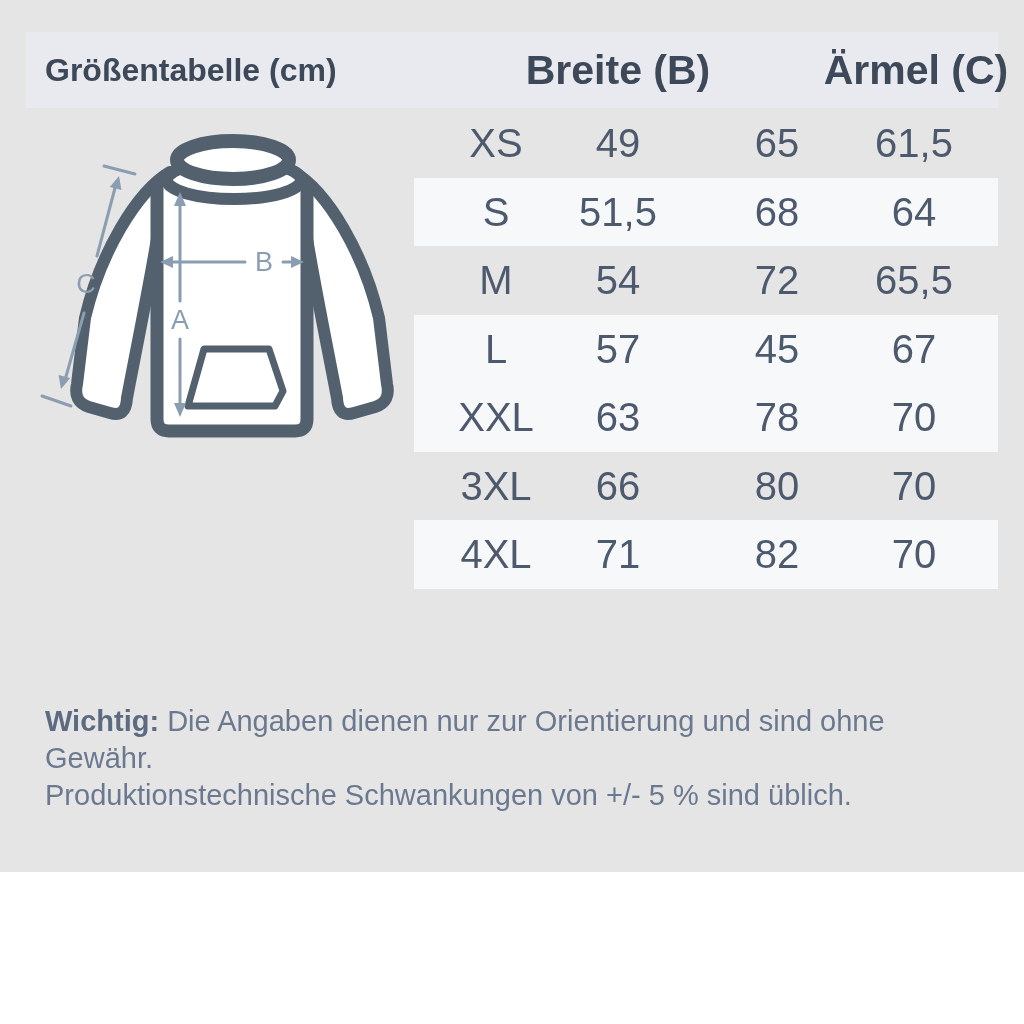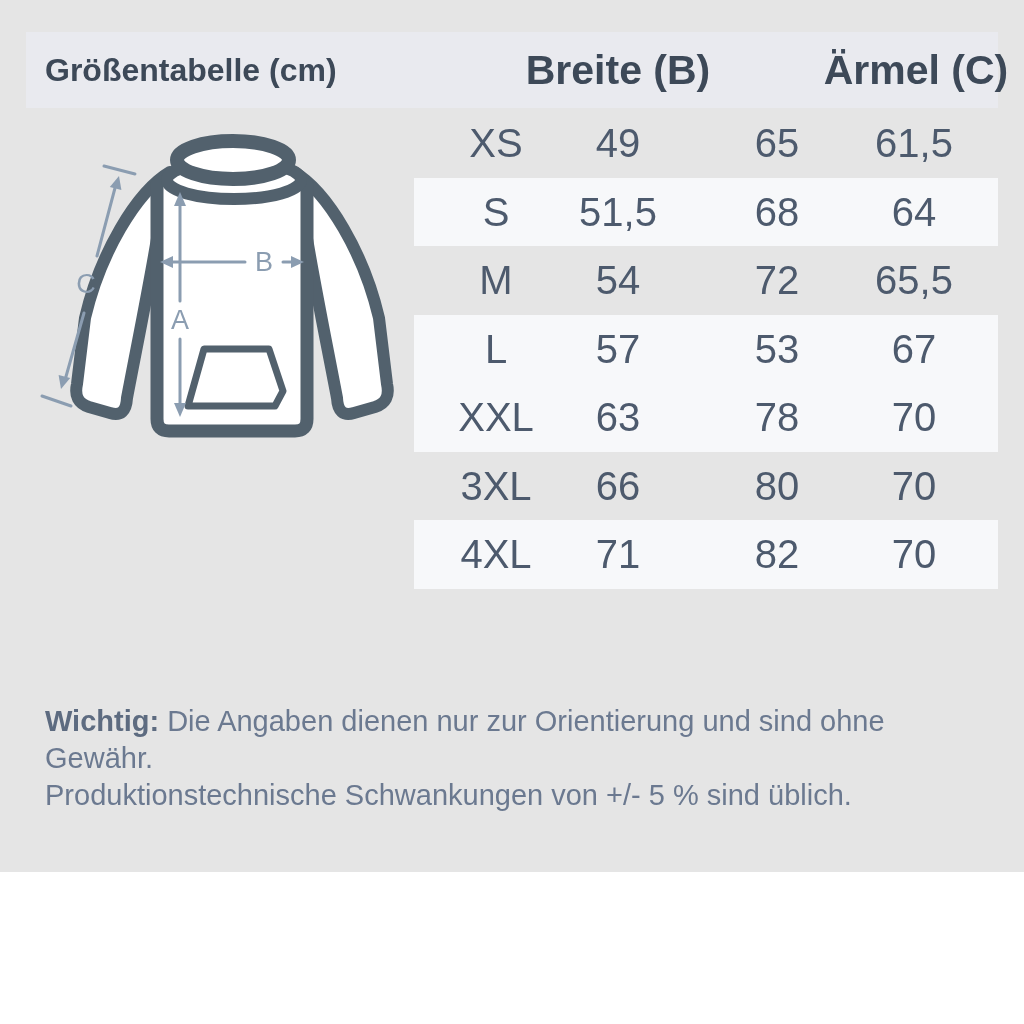--- a/index.html
+++ b/index.html
@@ -114,21 +114,21 @@
     </div>
     <div class="row">
       <span class="cell c1">M</span>
       <span class="cell c2">54</span>
       <span class="cell c3">72</span>
       <span class="cell c4">65,5</span>
     </div>
     <div class="row shaded">
       <span class="cell c1">L</span>
       <span class="cell c2">57</span>
-      <span class="cell c3">53</span>
+      <span class="cell c3">45</span>
       <span class="cell c4">67</span>
     </div>
     <div class="row shaded">
       <span class="cell c1">XXL</span>
       <span class="cell c2">63</span>
       <span class="cell c3">78</span>
       <span class="cell c4">70</span>
     </div>
     <div class="row">
       <span class="cell c1">3XL</span>

